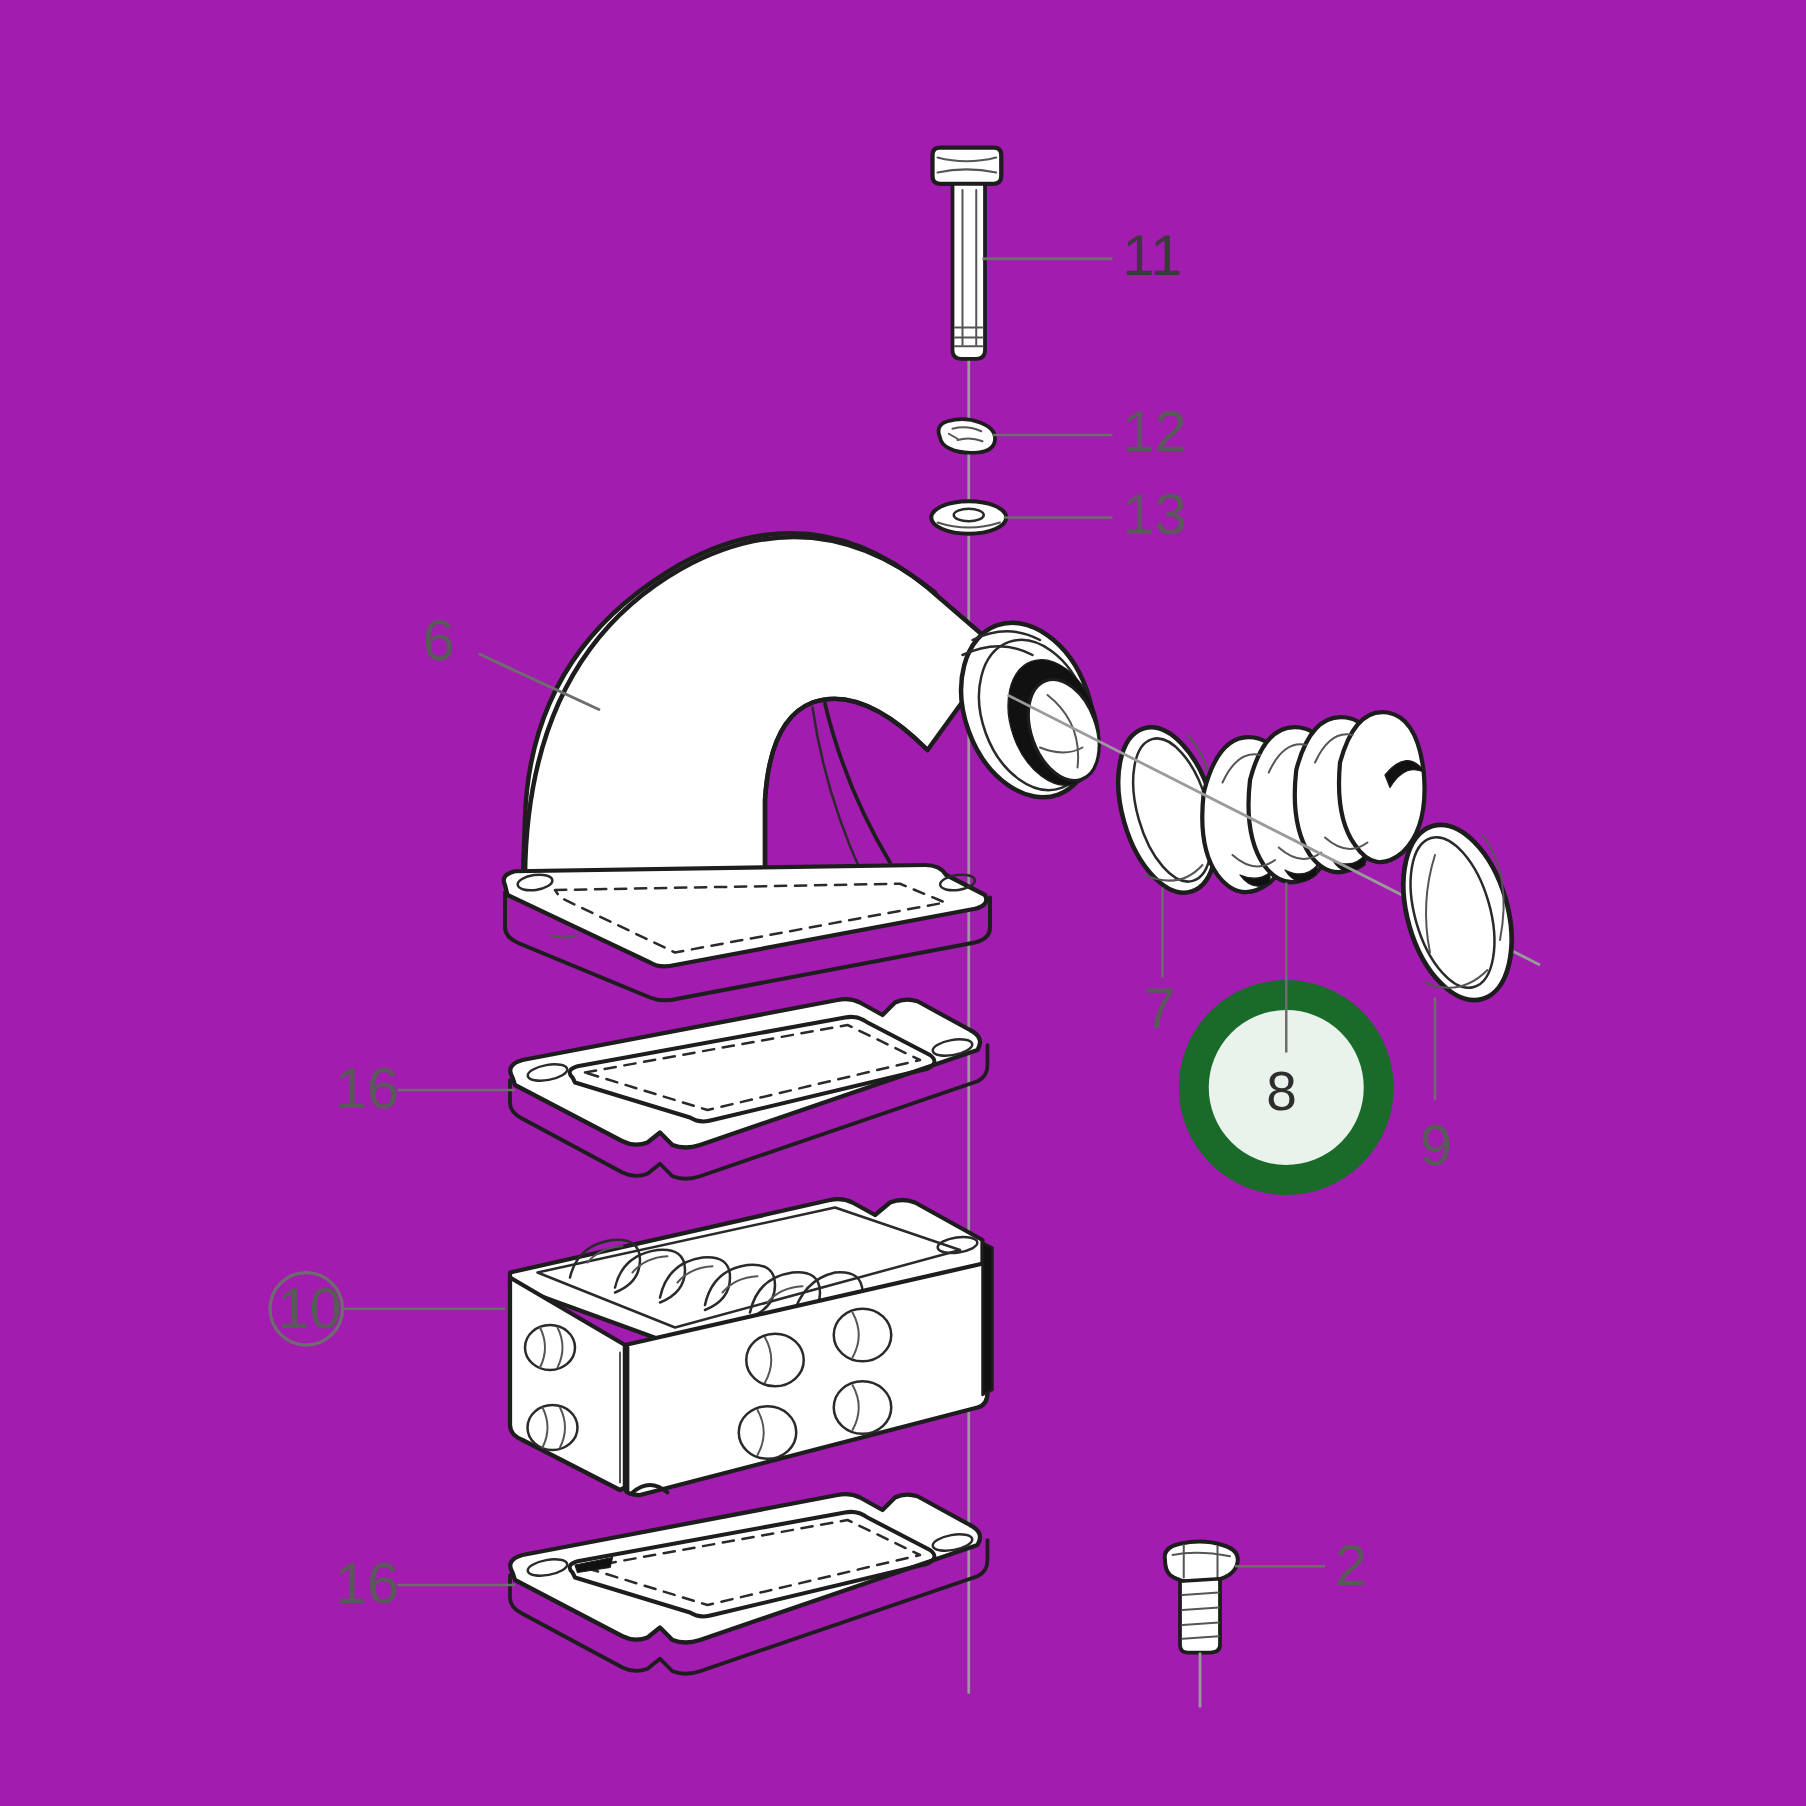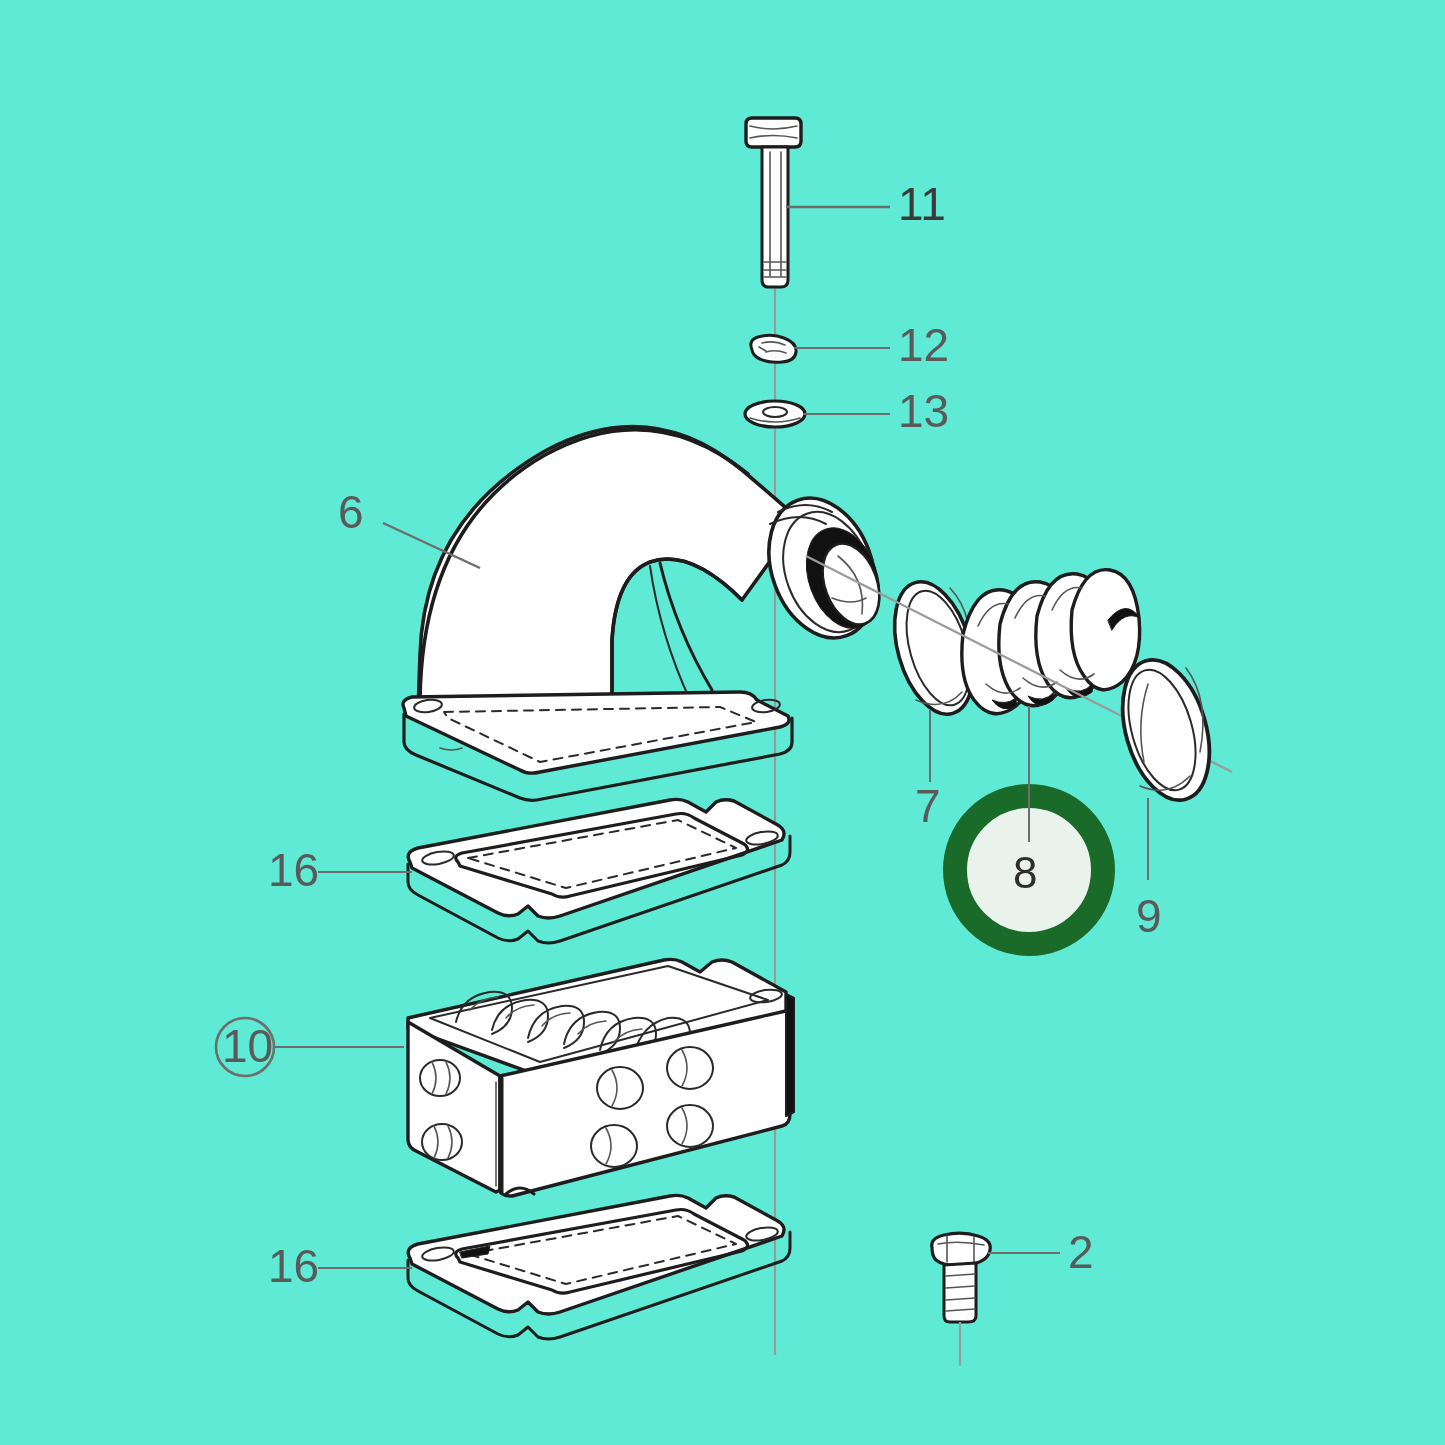--- a/index.html
+++ b/index.html
@@ -11,21 +11,21 @@
   body {
     width: 1445px;
     height: 1445px;
     font-family: "Liberation Sans", sans-serif;
     overflow: hidden;
   }
   #diagram-root {
     position: relative;
     width: 1445px;
     height: 1445px;
-    background: #5eead4;
+    background: #a21caf;
   }
   svg#parts-svg {
     position: absolute;
     top: 0;
     left: 0;
     width: 1445px;
     height: 1445px;
     display: block;
   }
   .callout-text {

